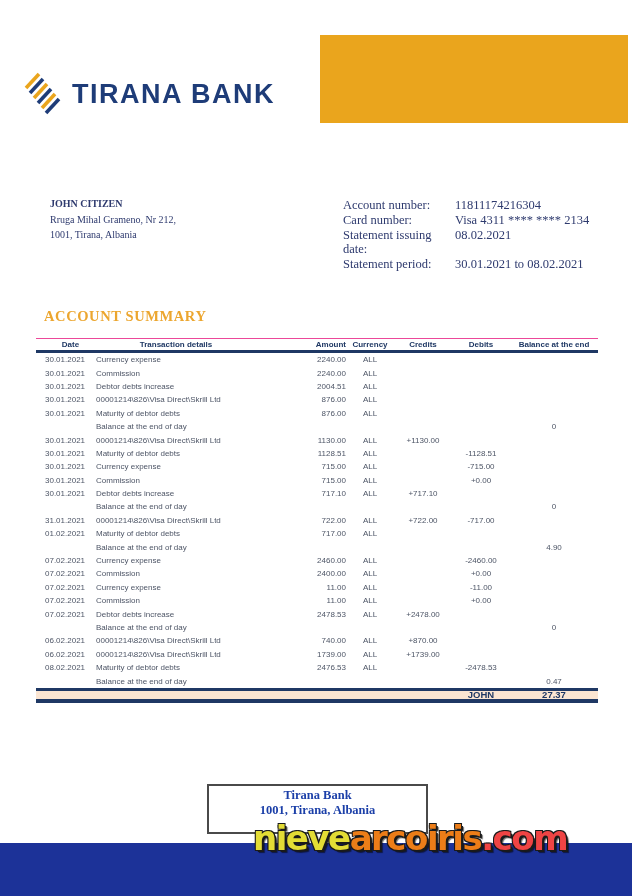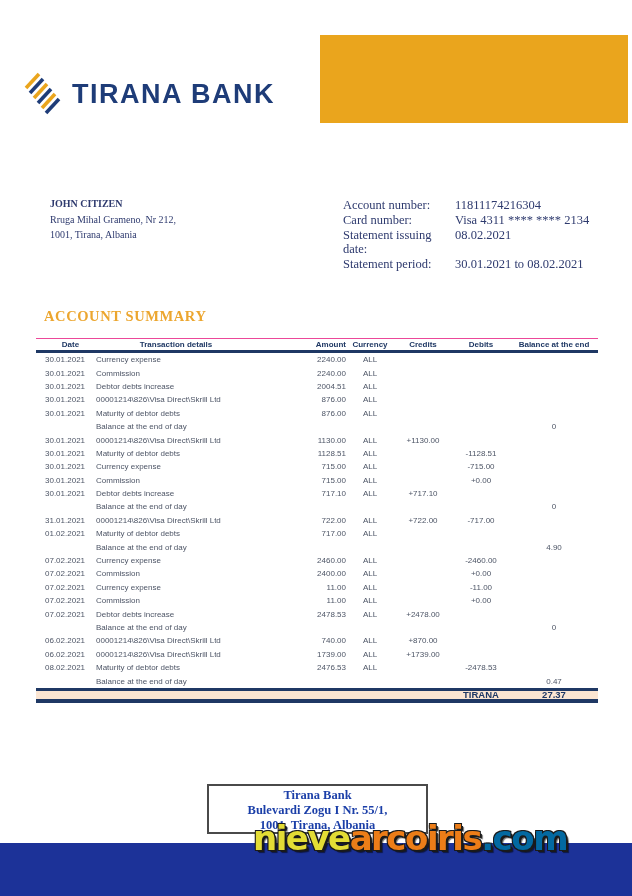--- a/index.html
+++ b/index.html
@@ -51,21 +51,21 @@
     line-height:15px;color:#1B3FA8;background:transparent;}
 
   .bottom-bar{position:absolute;left:0;top:843px;width:632px;height:53px;background:#1C3298;}
 
   .watermark{position:absolute;left:253px;top:818px;z-index:5;
     font-family:"DejaVu Sans",sans-serif;font-weight:bold;font-size:34px;
     letter-spacing:-1.5px;white-space:nowrap;
     text-shadow:2px 2px 0 #1a1a1a,-1px -1px 0 #1a1a1a,1px -1px 0 #1a1a1a,-1px 1px 0 #1a1a1a,3px 3px 1px rgba(0,0,0,0.55);}
   .wm-yellow{color:#E3DC35;}
   .wm-orange{color:#EC7D18;}
-  .wm-purple{color:#0369a1;}
+  .wm-purple{color:#ef4444;}
 </style>
 </head>
 <body>
 
 <div class="gold-rect"></div>
 
 <div class="logo">
   <span style="display:inline-block;line-height:0;">
     <svg width="38" height="44" viewBox="0 0 38 44">
       <line x1="3" y1="16" x2="16" y2="2" stroke="#EAA51D" stroke-width="3.6"></line>
@@ -342,26 +342,25 @@
         <div class="cell c5"></div>
         <div class="cell c6">0.47</div>
       </div>
     </div>
   <div class="total-row">
     <div class="cell c0"></div>
     <div class="cell c1"></div>
     <div class="cell c2"></div>
     <div class="cell c3"></div>
     <div class="cell c4"></div>
-    <div class="cell c5">TIRANA</div>
+    <div class="cell c5">JOHN</div>
     <div class="cell c6">27.37</div>
   </div>
 </div>
 
 <div class="footer-box">
   <div>Tirana Bank</div>
-  <div>Bulevardi Zogu I Nr. 55/1,</div>
   <div>1001, Tirana, Albania</div>
 </div>
 
 <div class="bottom-bar"></div>
 
 <div class="watermark"><span class="wm-yellow">nieve</span><span class="wm-orange">arcoiris</span><span class="wm-purple">.com</span></div>
 
 </body></html>

